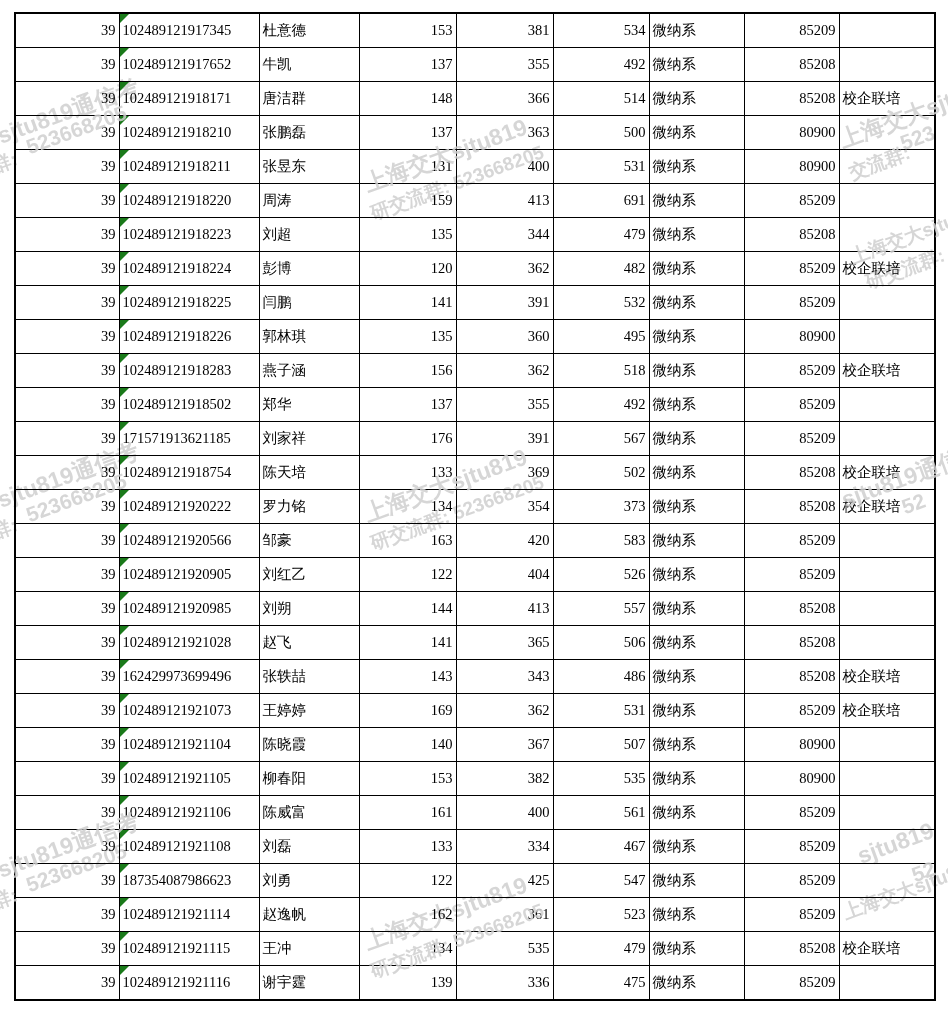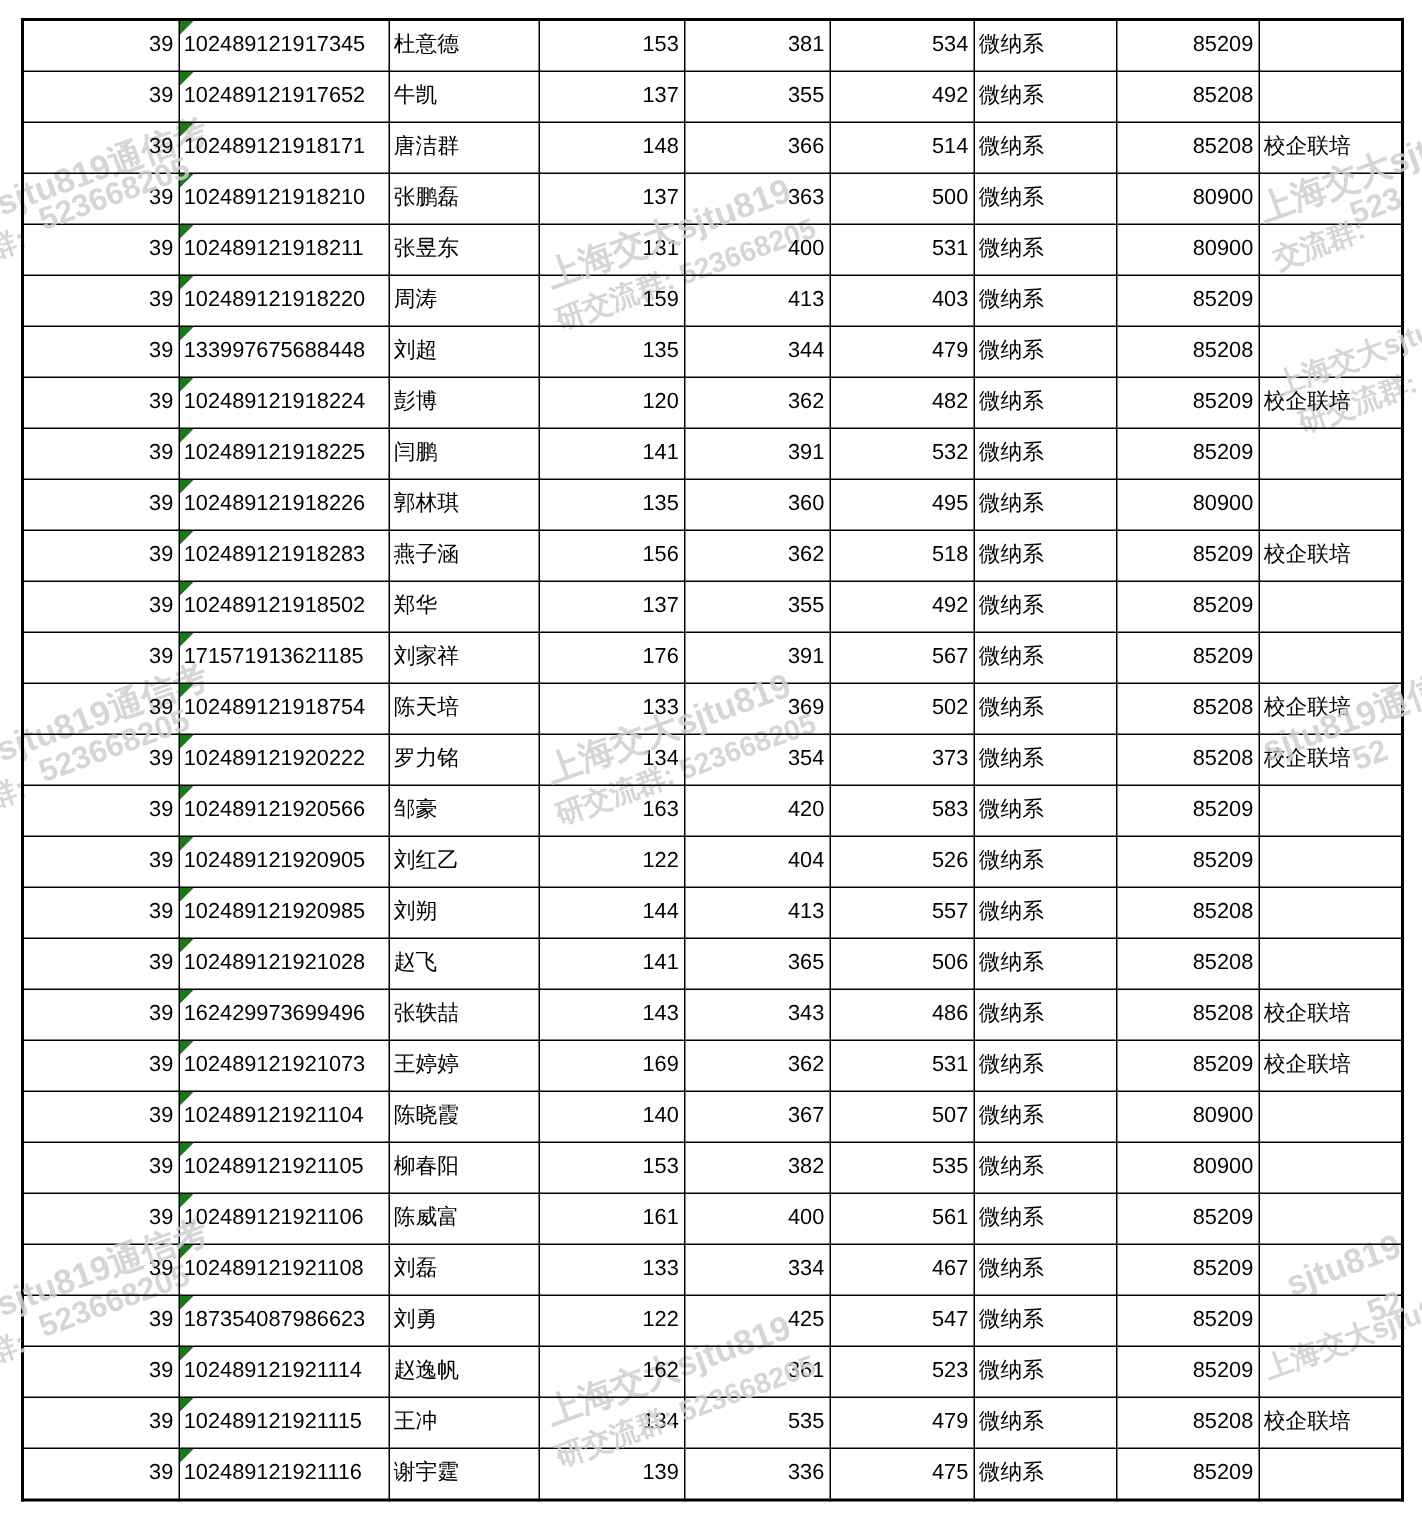--- a/index.html
+++ b/index.html
@@ -8,20 +8,21 @@
     background:#ffffff;
     font-family:"Liberation Sans","DejaVu Sans",sans-serif;
     overflow:hidden;
     position:relative;
   }
   #sheet-wrap{
     position:absolute;
     left:14px; top:12px;
     width:880px;
     z-index:2;
+    font-family:Liberation Serif, serif;
   }
   table.sheet{
     border-collapse:collapse;
     table-layout:fixed;
     width:920px;
     background:transparent;
   }
   table.sheet td{
     height:33px;
     border:1px solid #000000;
@@ -169,28 +170,28 @@
           <td class="txt">微纳系</td>
           <td class="num">80900</td>
           <td class="txt"></td>
         </tr>
         <tr>
           <td class="num">39</td>
           <td class="idcell"><span class="tri"></span><span>102489121918220</span></td>
           <td class="txt">周涛</td>
           <td class="num">159</td>
           <td class="num">413</td>
-          <td class="num">403</td>
-          <td class="txt">微纳系</td>
-          <td class="num">85209</td>
-          <td class="txt"></td>
-        </tr>
-        <tr>
-          <td class="num">39</td>
-          <td class="idcell"><span class="tri"></span><span>133997675688448</span></td>
+          <td class="num">691</td>
+          <td class="txt">微纳系</td>
+          <td class="num">85209</td>
+          <td class="txt"></td>
+        </tr>
+        <tr>
+          <td class="num">39</td>
+          <td class="idcell"><span class="tri"></span><span>102489121918223</span></td>
           <td class="txt">刘超</td>
           <td class="num">135</td>
           <td class="num">344</td>
           <td class="num">479</td>
           <td class="txt">微纳系</td>
           <td class="num">85208</td>
           <td class="txt"></td>
         </tr>
         <tr>
           <td class="num">39</td>

